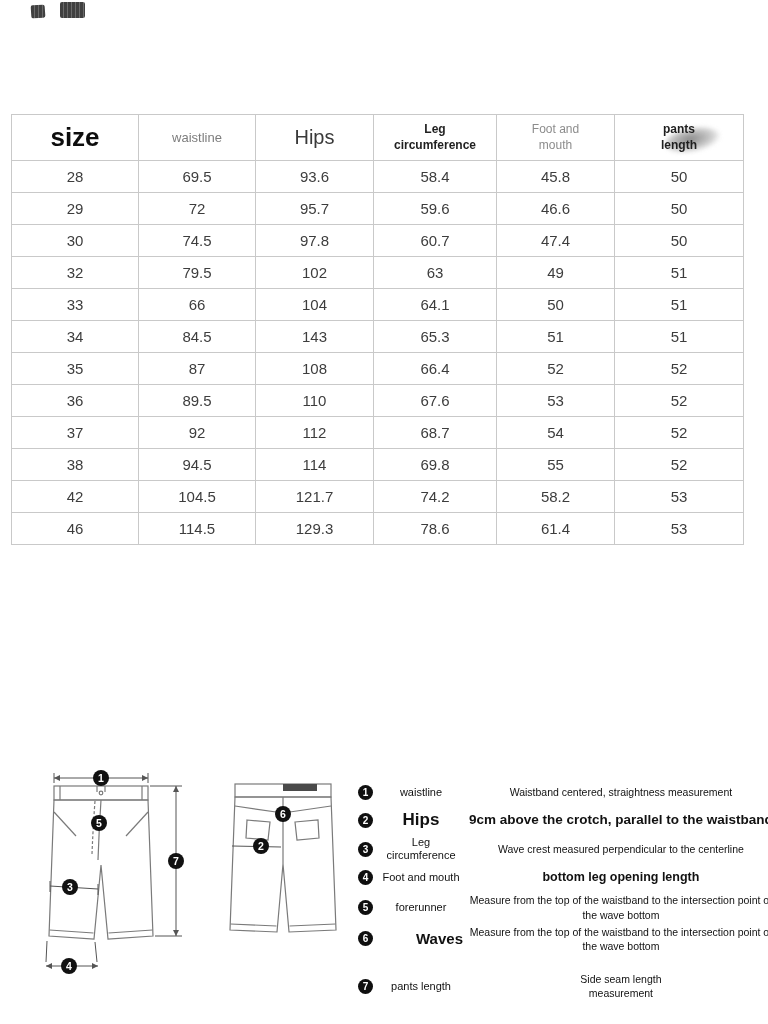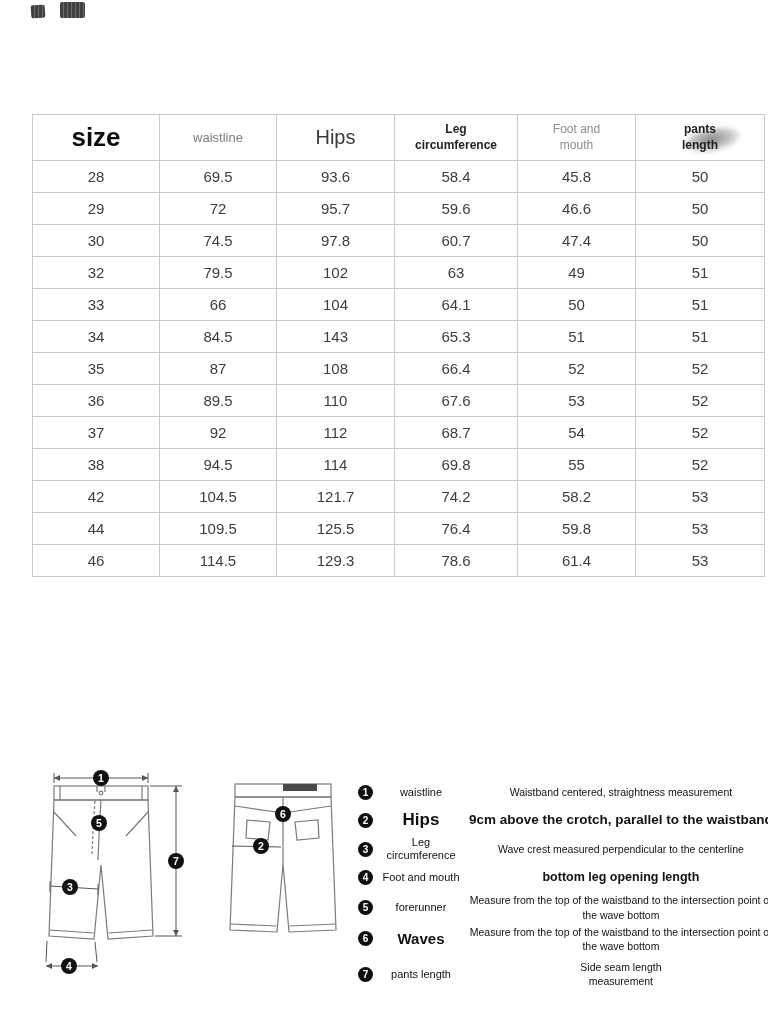--- a/index.html
+++ b/index.html
@@ -5,21 +5,21 @@
   html,body { margin:0; padding:0; background:#fff; }
   body { font-family:"Liberation Sans", sans-serif; }
   .page { position:relative; width:768px; height:1024px; background:#fff; overflow:hidden; }
 
   
   .corner-artifact { position:absolute; background:repeating-linear-gradient(90deg,#2b2b2b 0 3px,#5a5a5a 3px 4px); border-radius:2px; opacity:.9; }
   .mark-a { left:31px; top:5px; width:14px; height:13px; transform:rotate(-4deg); }
   .mark-b { left:60px; top:2px; width:25px; height:16px; }
 
   
-  .size-table { position:absolute; top:114px; left:32px; width:732px; border-collapse:collapse; table-layout:fixed; }
+  .size-table { position:absolute; top:114px; left:11px; width:732px; border-collapse:collapse; table-layout:fixed; }
   .size-table th, .size-table td { border:1px solid #c9c9c9; text-align:center; vertical-align:middle; padding:0; background:#fff; }
   .size-table thead th { height:45px; }
   .size-table tbody td { height:31px; font-size:15px; color:#3d3d3d; }
 
   .h-size  { font-size:26px; font-weight:bold; color:#0d0d0d; }
   .h-waist { font-size:13px; font-weight:normal; color:#7d7d7d; }
   .h-hips  { font-size:20px; font-weight:normal; color:#3a3a3a; }
   .h-leg   { font-size:12px; font-weight:bold; color:#1f1f1f; line-height:1.3; }
   .h-leg .htext  { display:inline-block; max-width:86px; }
   .h-foot  { font-size:12px; font-weight:normal; color:#8c8c8c; line-height:1.3; }
@@ -38,22 +38,22 @@
   .legend { flex:1; box-sizing:border-box; padding:24px 14px 0 6px; display:flex; flex-direction:column; gap:3px; }
   .legend-row { display:flex; align-items:center; min-height:25px; }
   .num { flex:none; width:15px; height:15px; border-radius:50%; background:#0f0f0f; color:#fff;
          font-size:10px; font-weight:bold; display:flex; align-items:center; justify-content:center; }
   .label { flex:none; width:84px; margin:0 6px; text-align:center; font-size:11px; color:#111; line-height:1.2; }
   .desc { flex:1; text-align:center; font-size:10.5px; color:#111; line-height:1.35; }
 
   .legend-row:nth-of-type(2) .label { font-size:17px; font-weight:bold; }
   .legend-row:nth-of-type(2) .desc  { font-size:13.5px; font-weight:bold; white-space:nowrap; }
   .legend-row:nth-of-type(4) .desc  { font-size:12.5px; font-weight:bold; }
-  .legend-row:nth-of-type(6) .label { font-size:15px; font-weight:bold; }
-  .legend-row:nth-of-type(7) .desc  { flex:none; max-width:130px; margin:4px auto; }
+  .legend-row:nth-of-type(6) .label { font-size:15px; font-weight:bold;text-align:right; }
+  .legend-row:nth-of-type(7) .desc  { flex:none; max-width:130px; margin:16px auto; }
 
   svg text { font-family:"Liberation Sans", sans-serif; }
 </style>
 </head>
 <body>
 
 <div class="page">
 
   <div class="corner-artifact mark-a"></div>
   <div class="corner-artifact mark-b"></div>
@@ -181,28 +181,20 @@
 
         <tr>
           <td>42</td>
           <td>104.5</td>
           <td>121.7</td>
           <td>74.2</td>
           <td>58.2</td>
           <td>53</td>
         </tr>
 
-        <tr>
-          <td>44</td>
-          <td>109.5</td>
-          <td>125.5</td>
-          <td>76.4</td>
-          <td>59.8</td>
-          <td>53</td>
-        </tr>
 
         <tr>
           <td>46</td>
           <td>114.5</td>
           <td>129.3</td>
           <td>78.6</td>
           <td>61.4</td>
           <td>53</td>
         </tr>
       </tbody>

